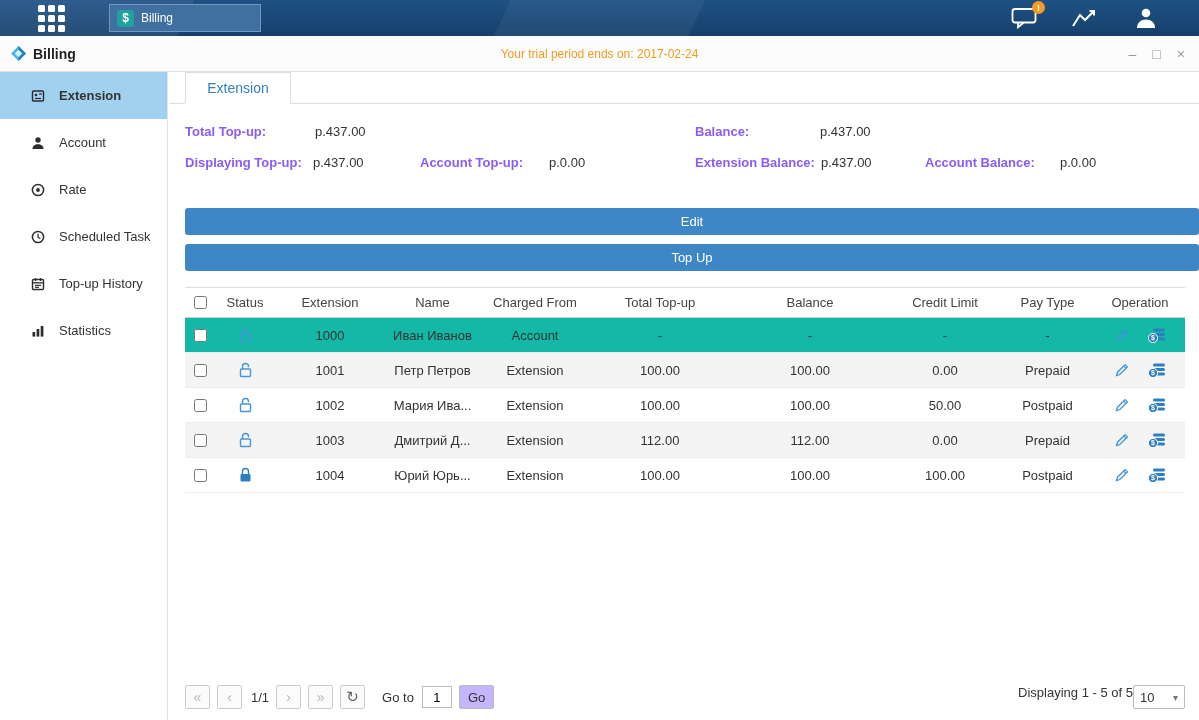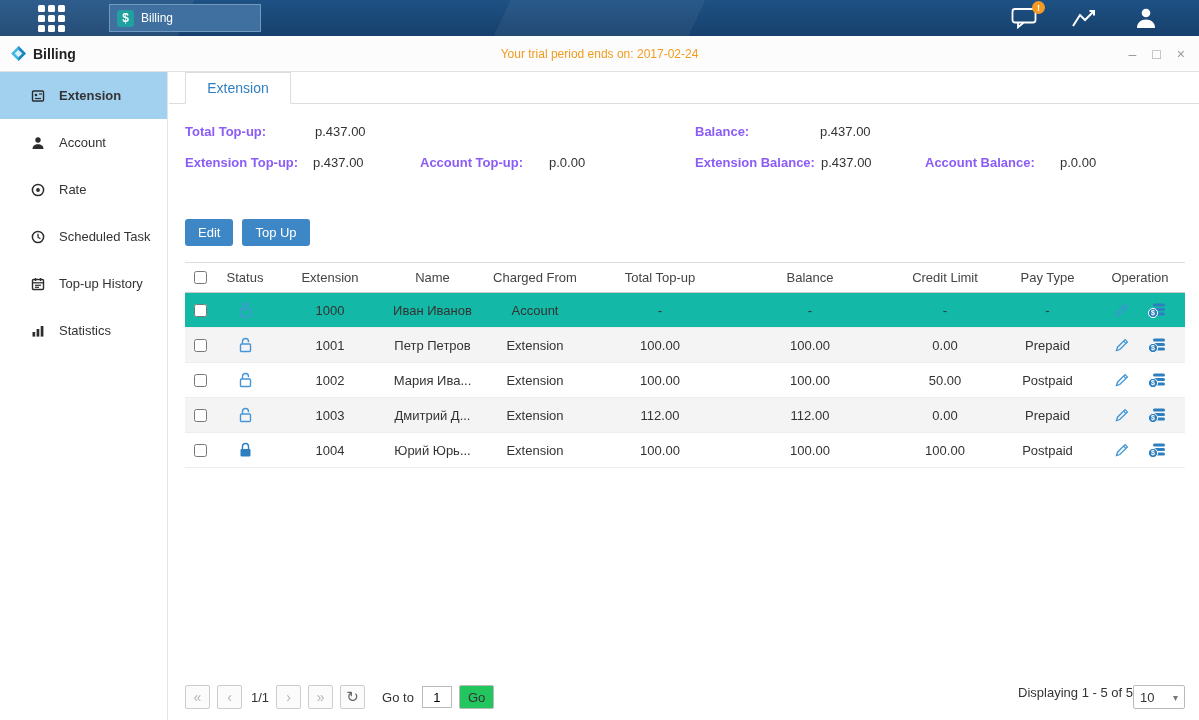--- a/index.html
+++ b/index.html
@@ -74,21 +74,21 @@
     margin-left:16px; width:106px; height:32px; margin-bottom:-1px;
     border:1px solid #ddd; border-bottom:1px solid #fff; background:#fff;
     display:flex; align-items:center; justify-content:center;
     color:#2f7fc1; font-size:14px; cursor:pointer;
   }
 
   .summary { position:relative; height:100px; font-size:13px; }
   .summary .lbl { position:absolute; font-weight:bold; color:#8b5cf6; }
   .summary .val { position:absolute; color:#333; }
 
-  .btn-row { display:flex; gap:9px; padding-left:16px; margin-top:15px; }
+  .btn-row { display:flex; gap:9px; padding-left:16px; margin-top:4px;flex-direction:column; }
   .btn {
     background:#3d87c6; color:#fff; border:none; border-radius:3px;
     font-size:13px; padding:6px 13px; cursor:pointer; font-family:inherit;
   }
 
   
   .table { margin:16px 14px 0 16px; font-size:13px; }
   .thead, .trow { display:flex; align-items:center; }
   .thead { height:31px; border-top:1px solid #ddd; border-bottom:1px solid #ccc; color:#444; }
   .trow { height:35px; border-bottom:1px solid #ededed; }
@@ -122,21 +122,21 @@
     color:#b5b5b5; font-size:14px; margin-right:7px; cursor:pointer; border-radius:2px;
   }
   .pg-btn.refresh { color:#666; font-size:15px; }
   .page-indicator { margin:0 7px 0 2px; }
   .goto-label { margin:0 8px 0 10px; }
   .goto-input {
     width:30px; height:22px; border:1px solid #bbb; text-align:center;
     font-size:13px; font-family:inherit; margin-right:7px;
   }
   .go-btn {
-    height:24px; padding:0 8px; border:1px solid #bbb; background:#22c55e;
+    height:24px; padding:0 8px; border:1px solid #bbb; background:#c4b5fd;
     font-size:13px; font-family:inherit; cursor:pointer; border-radius:2px; color:#333;
   }
   .pager-right { margin-left:auto; display:flex; align-items:flex-start; }
   .page-size {
     width:52px; height:24px; border:1px solid #bbb; border-radius:2px;
     display:flex; align-items:center; justify-content:space-between;
     padding:0 6px; cursor:pointer; background:#fff;
   }
   .page-size .caret { color:#777; font-size:10px; }
 </style>
@@ -269,21 +269,21 @@
       <span>Extension</span>
     </div>
   </div>
 
   <div class="summary">
     <span class="lbl" style="left:16px; top:20px;">Total Top-up:</span>
     <span class="val" style="left:146px; top:20px;">p.437.00</span>
     <span class="lbl" style="left:526px; top:20px;">Balance:</span>
     <span class="val" style="left:651px; top:20px;">p.437.00</span>
 
-    <span class="lbl" style="left:16px; top:51px;">Extension Top-up:</span>
+    <span class="lbl" style="left:16px; top:51px;">Displaying Top-up:</span>
     <span class="val" style="left:144px; top:51px;">p.437.00</span>
     <span class="lbl" style="left:251px; top:51px;">Account Top-up:</span>
     <span class="val" style="left:380px; top:51px;">p.0.00</span>
     <span class="lbl" style="left:526px; top:51px;">Extension Balance:</span>
     <span class="val" style="left:652px; top:51px;">p.437.00</span>
     <span class="lbl" style="left:756px; top:51px;">Account Balance:</span>
     <span class="val" style="left:891px; top:51px;">p.0.00</span>
   </div>
 
   <div class="btn-row">

